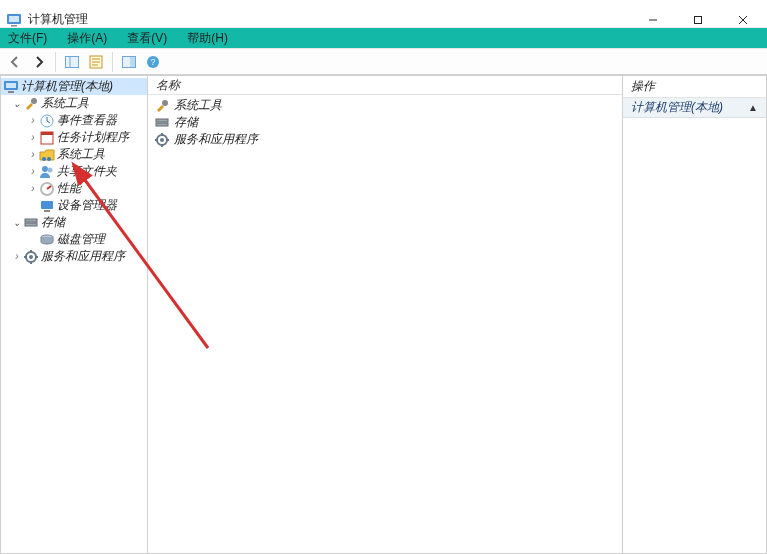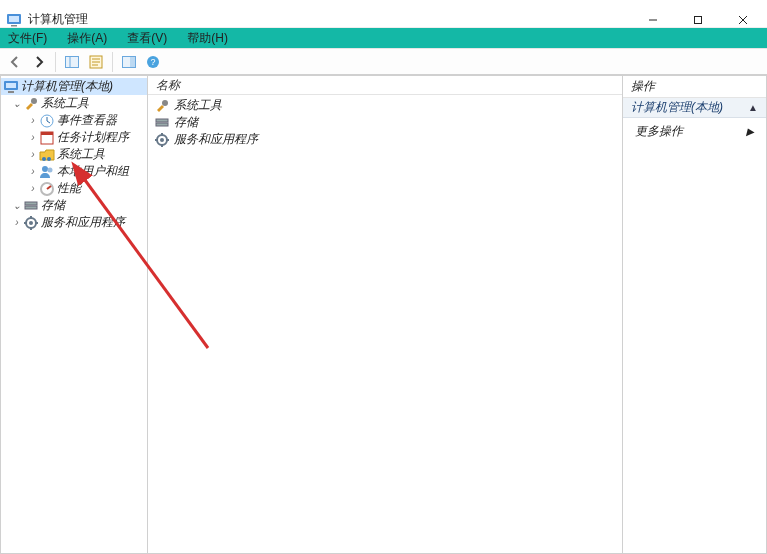--- a/index.html
+++ b/index.html
@@ -284,46 +284,66 @@
 
       <div class="tree-row indent-2">
         <span class="twisty">›</span>
         <span class="icon">
           <svg class="ci" viewBox="0 0 16 16">
               <circle cx="6" cy="5" r="3" fill="#5b9bd5"></circle>
               <path d="M1 14c0-3 2-5 5-5s5 2 5 5z" fill="#5b9bd5"></path>
               <circle cx="11" cy="6" r="2.5" fill="#9bbde0"></circle>
             </svg>
         </span>
-        <span class="label">本地用户和组</span>
+        <span class="label">共享文件夹</span>
       </div>
 
       <div class="tree-row indent-2">
         <span class="twisty">›</span>
         <span class="icon">
           <svg class="ci" viewBox="0 0 16 16">
               <circle cx="8" cy="8" r="6" fill="none" stroke="#bbb" stroke-width="2"></circle>
               <path d="M8 8L12 5" stroke="#c0392b" stroke-width="2"></path>
             </svg>
         </span>
         <span class="label">性能</span>
       </div>
 
+      <div class="tree-row indent-2">
+        <span class="twisty"></span>
+        <span class="icon">
+          <svg class="ci" viewBox="0 0 16 16">
+              <rect x="2" y="3" width="12" height="8" rx="1" fill="#4a90d9"></rect>
+              <rect x="5" y="12" width="6" height="2" fill="#888"></rect>
+            </svg>
+        </span>
+        <span class="label">设备管理器</span>
+      </div>
 
       <div class="tree-row indent-1">
         <span class="twisty">⌄</span>
         <span class="icon">
           <svg class="ci" viewBox="0 0 16 16">
               <rect x="2" y="4" width="12" height="3" fill="#9aa" stroke="#667"></rect>
               <rect x="2" y="8" width="12" height="3" fill="#9aa" stroke="#667"></rect>
             </svg>
         </span>
         <span class="label">存储</span>
       </div>
 
+      <div class="tree-row indent-2">
+        <span class="twisty"></span>
+        <span class="icon">
+          <svg class="ci" viewBox="0 0 16 16">
+              <ellipse cx="8" cy="5" rx="6" ry="2" fill="#bcd" stroke="#789"></ellipse>
+              <path d="M2 5v5c0 1 3 2 6 2s6-1 6-2V5" fill="#9ab" stroke="#789"></path>
+            </svg>
+        </span>
+        <span class="label">磁盘管理</span>
+      </div>
 
       <div class="tree-row indent-1">
         <span class="twisty">›</span>
         <span class="icon">
           <svg class="ci" viewBox="0 0 16 16">
               <circle cx="8" cy="8" r="5" fill="none" stroke="#678" stroke-width="2"></circle>
               <circle cx="8" cy="8" r="2" fill="#678"></circle>
               <path d="M8 1v2M8 13v2M1 8h2M13 8h2" stroke="#678" stroke-width="2"></path>
             </svg>
         </span>
@@ -370,26 +390,20 @@
   </div>
 
   <div class="pane pane-right">
     <div class="actions-header">
       <span>操作</span>
     </div>
     <div class="actions-sub">
       <span>计算机管理(本地)</span>
       <span class="caret">▲</span>
     </div>
-    <div class="actions-list">
-      <div class="actions-item">
-        <span>更多操作</span>
-        <span class="arrow">▶</span>
-      </div>
-    </div>
   </div>
 
 </div>
 
 <svg class="arrow-overlay" viewBox="0 0 767 554">
   <defs>
     <marker id="ahead" markerWidth="10" markerHeight="10" refX="2" refY="3" orient="auto">
       <path d="M0,0 L0,6 L8,3 z" fill="#d62f2f"></path>
     </marker>
   </defs>

